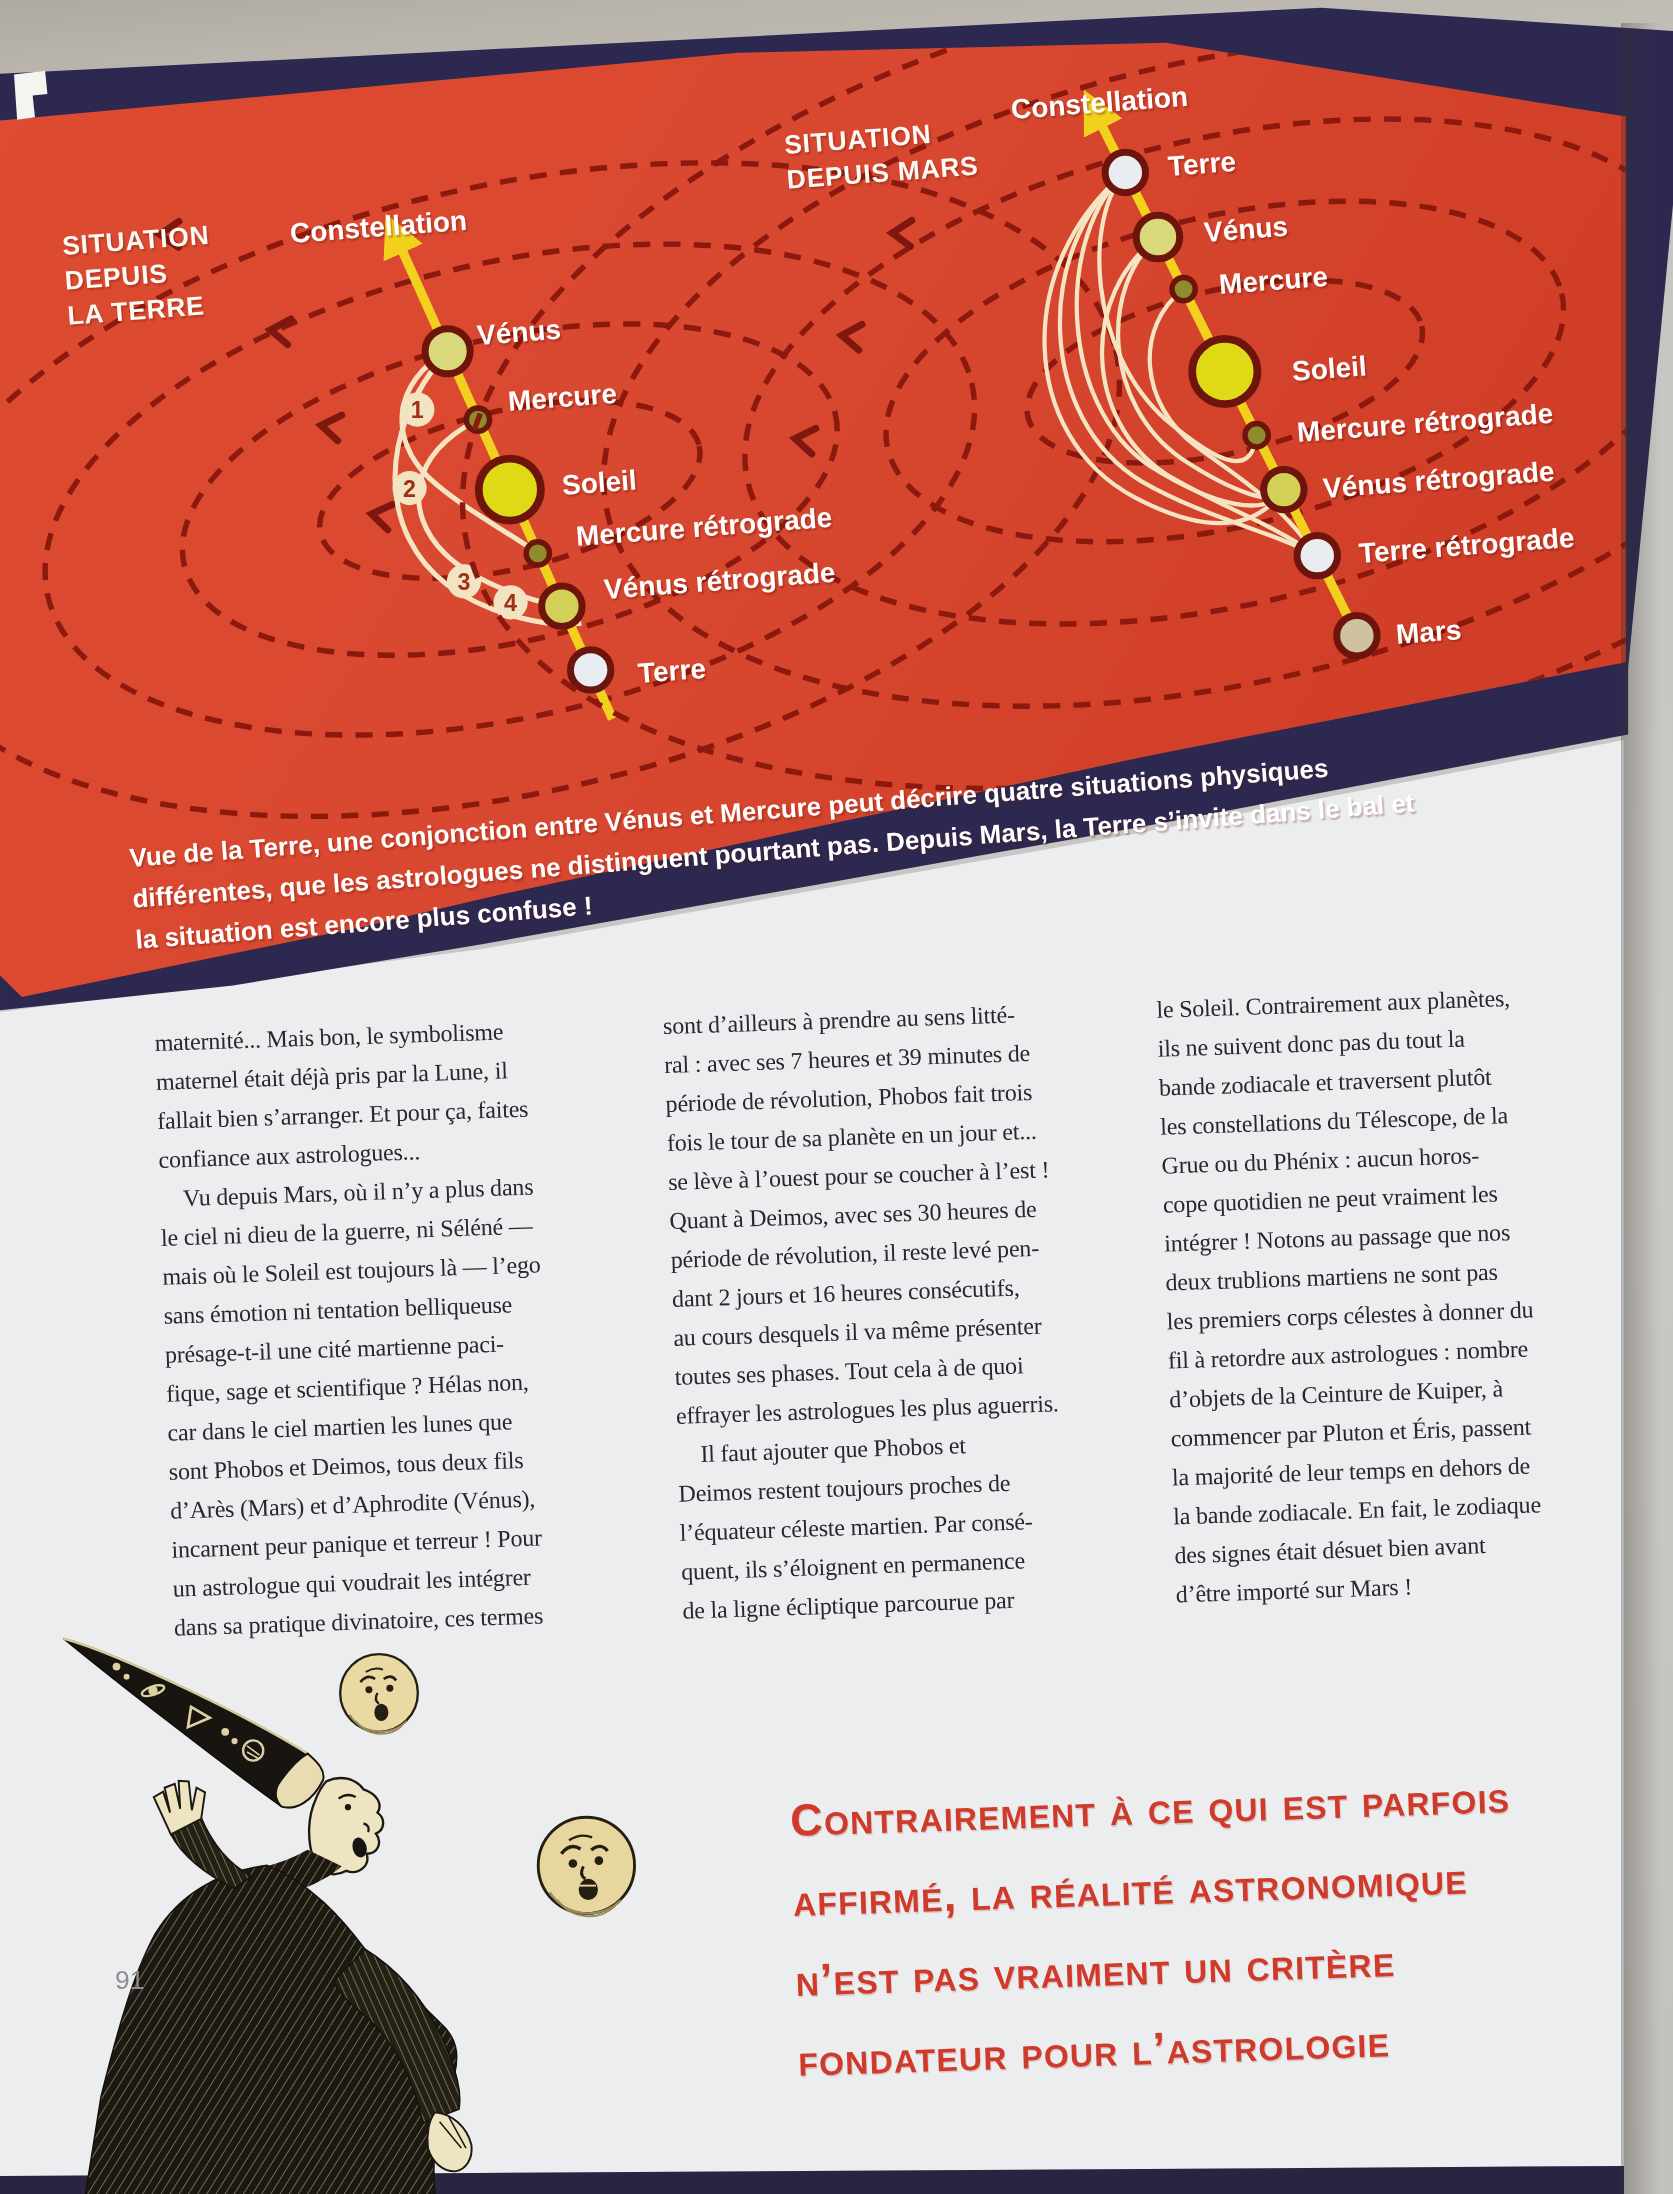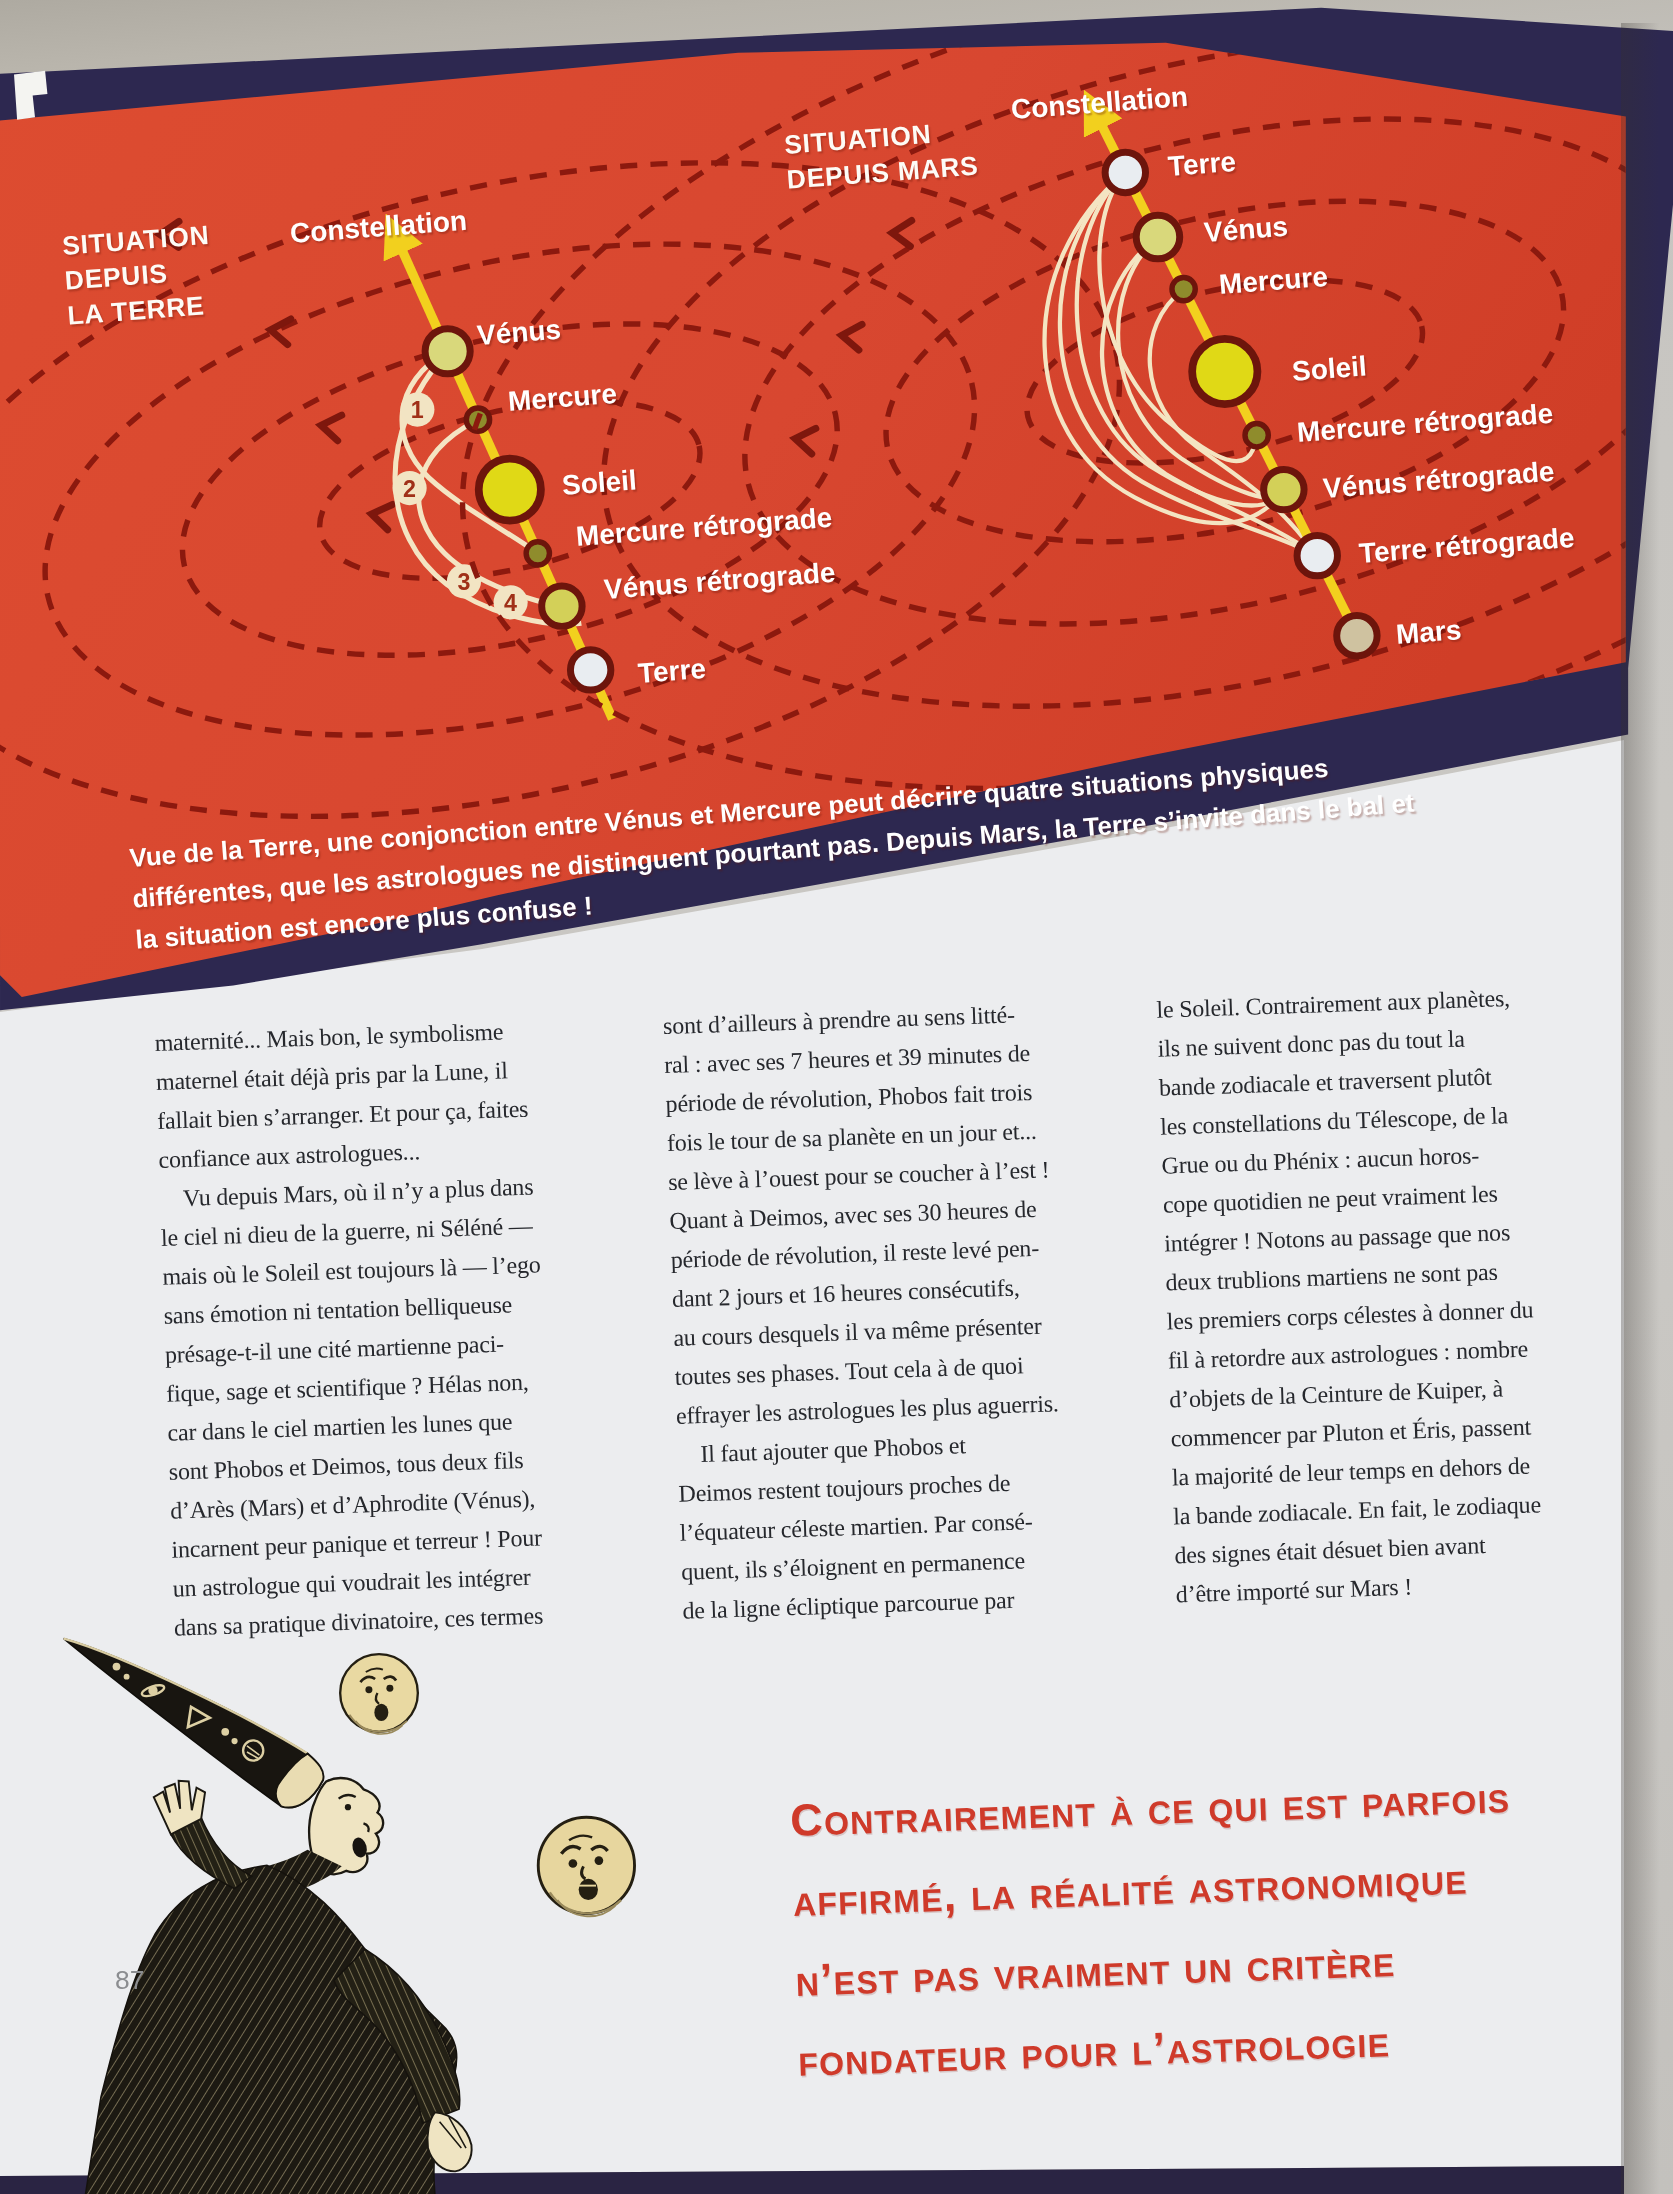--- a/index.html
+++ b/index.html
@@ -301,17 +301,17 @@
 
       <path d="M302,352 C266,334 236,312 220,282 L258,258 C272,292 294,320 324,336 Z" fill="url(#hatchR2)" stroke="#15120d" stroke-width="2"></path>
       <path d="M220,282 L198,234 L210,227 L219,254 L212,222 L225,217 L232,249 L230,213 L243,214 L247,251 L253,222 L264,228 L259,262 Z" fill="#efe4c2" stroke="#1c1912" stroke-width="2.5"></path>
 
       <path d="M470,430 C522,462 558,512 580,570 C590,596 594,618 591,636 L544,654 C536,602 506,546 468,514 C450,498 436,488 430,470 Z" fill="url(#hatchR2)" stroke="#15120d" stroke-width="2"></path>
       <path d="M560,640 C582,642 601,658 607,682 C609,700 600,714 586,716 C570,716 556,704 551,686 C549,668 552,650 560,640 Z" fill="#efe4c2" stroke="#1c1912" stroke-width="2.5"></path>
       <path d="M566,652 l28,34 M578,646 l22,40" stroke="#1c1912" stroke-width="2" fill="none"></path>
     </g>
   </svg>
 
-  <div class="pagenum">87</div>
+  <div class="pagenum">91</div>
 
   <div class="right-shade"></div>
 </div>
 
 
 </body></html>

